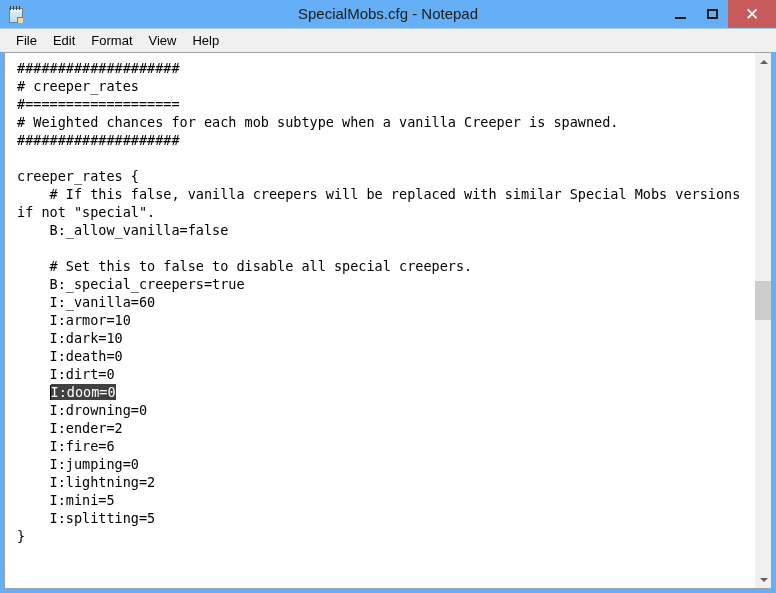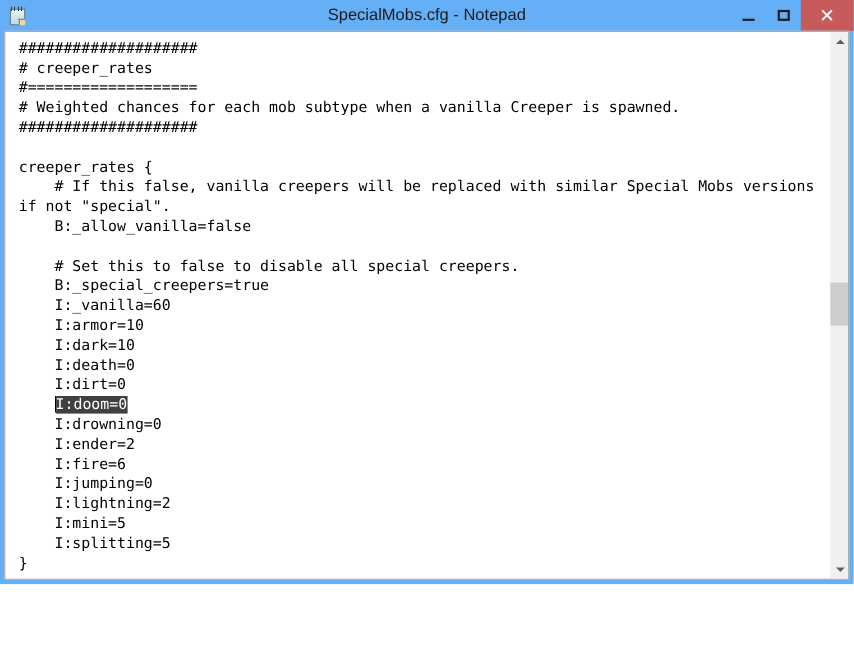--- a/index.html
+++ b/index.html
@@ -12,21 +12,21 @@
     height: 593px;
     overflow: hidden;
     font-family: "DejaVu Sans Mono", monospace;
   }
 
   
   #window {
     position: absolute;
     left: 0; top: 0;
     width: 776px;
-    height: 531px;
+    height: 593px;
     background: #64AFF5;
     box-sizing: border-box;
     display: flex;
     flex-direction: column;
   }
 
   
   #titlebar {
     position: relative;
     height: 28px;
@@ -247,20 +247,27 @@
       </div>
       <div class="winbtn" id="btn-maximize">
         <div class="glyph-max"></div>
       </div>
       <div class="winbtn" id="btn-close">
         <div class="glyph-close">✕</div>
       </div>
     </div>
   </div>
 
+  <div id="menubar">
+    <div class="menu-item">File</div>
+    <div class="menu-item">Edit</div>
+    <div class="menu-item">Format</div>
+    <div class="menu-item">View</div>
+    <div class="menu-item">Help</div>
+  </div>
 
   <div id="client">
 
     <div id="textarea">
       <div id="doc"><div class="line">####################</div><div class="line"># creeper_rates</div><div class="line">#===================</div><div class="line"># Weighted chances for each mob subtype when a vanilla Creeper is spawned.</div><div class="line">####################</div><div class="line">&nbsp;</div><div class="line">creeper_rates {</div><div class="line">    # If this false, vanilla creepers will be replaced with similar Special Mobs versions</div><div class="line">if not "special".</div><div class="line">    B:_allow_vanilla=false</div><div class="line">&nbsp;</div><div class="line">    # Set this to false to disable all special creepers.</div><div class="line">    B:_special_creepers=true</div><div class="line">    I:_vanilla=60</div><div class="line">    I:armor=10</div><div class="line">    I:dark=10</div><div class="line">    I:death=0</div><div class="line">    I:dirt=0</div><div class="line">    <span id="caret"></span><span class="sel">I:doom=0</span></div><div class="line">    I:drowning=0</div><div class="line">    I:ender=2</div><div class="line">    I:fire=6</div><div class="line">    I:jumping=0</div><div class="line">    I:lightning=2</div><div class="line">    I:mini=5</div><div class="line">    I:splitting=5</div><div class="line">}</div></div>
     </div>
 
     <div id="scrollbar">
       <div class="sb-arrow" id="sb-up">
         <div class="arrow-up"></div>

